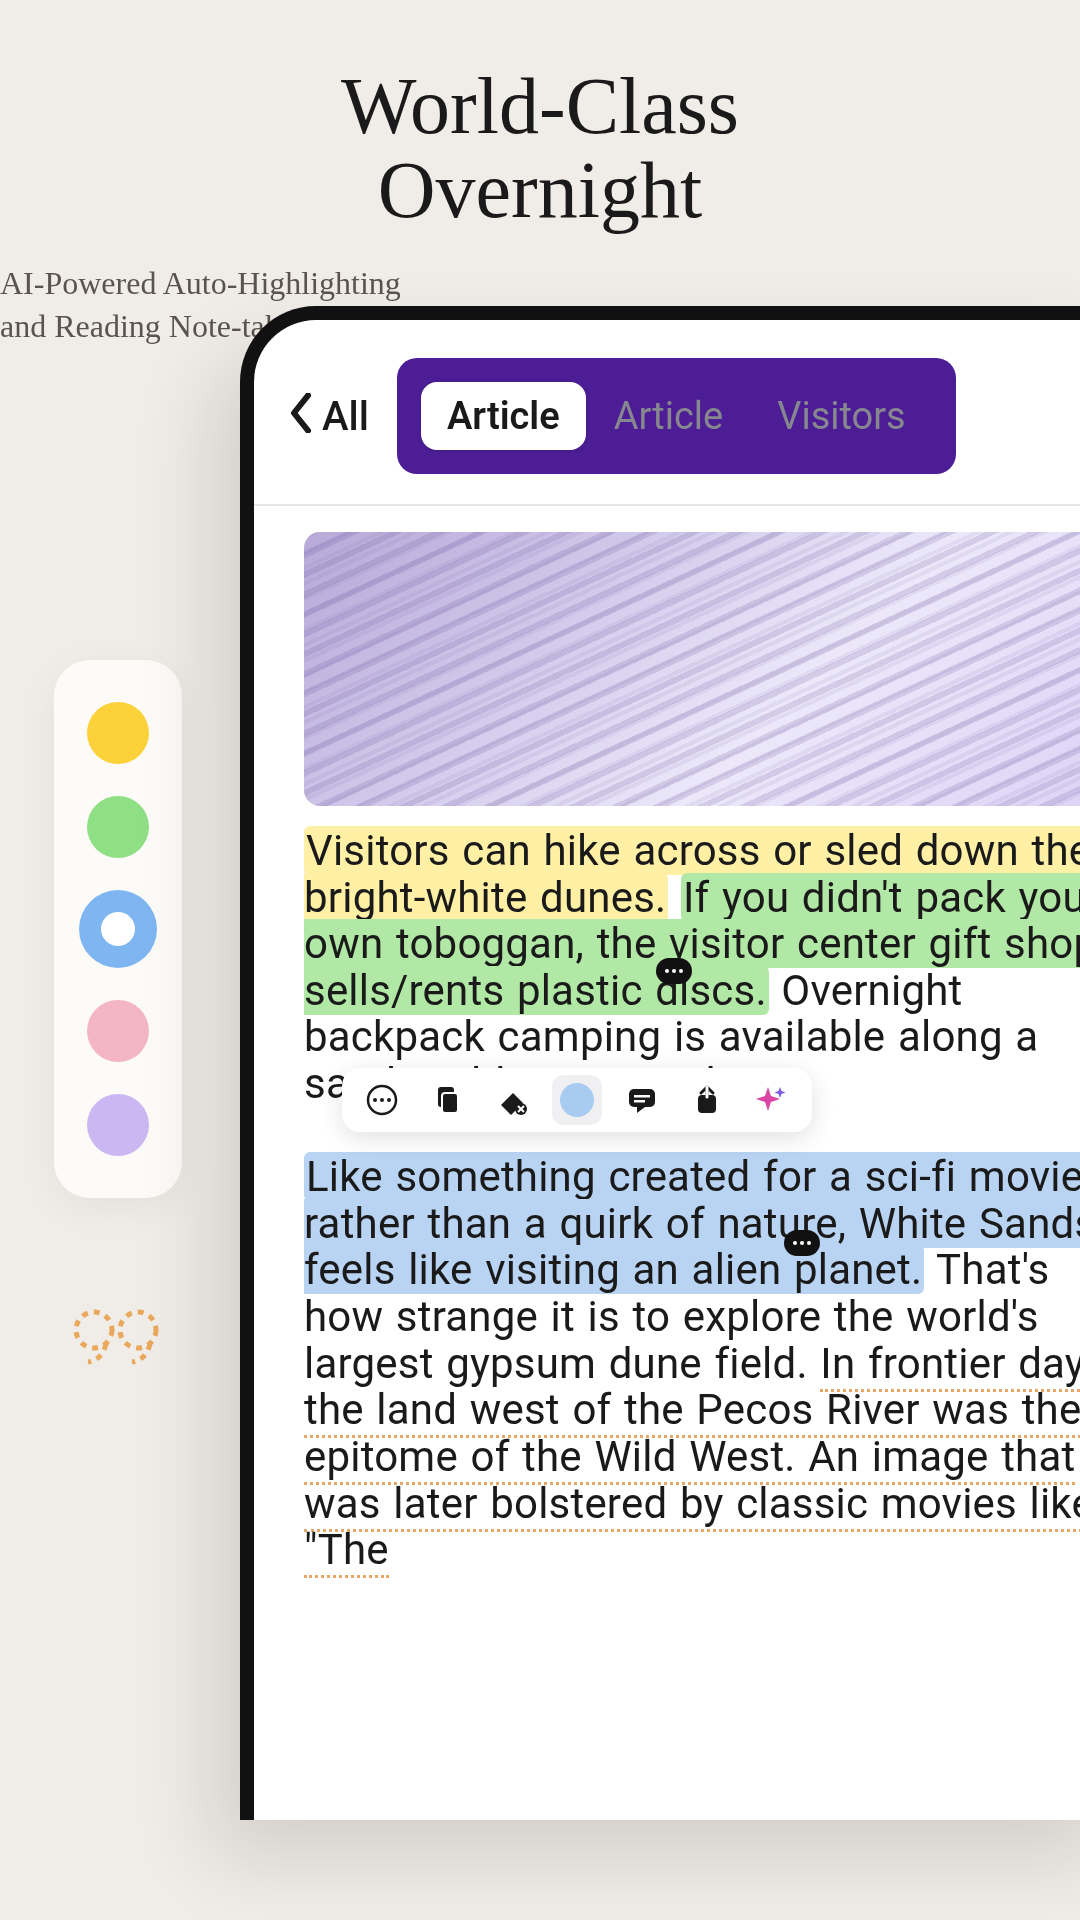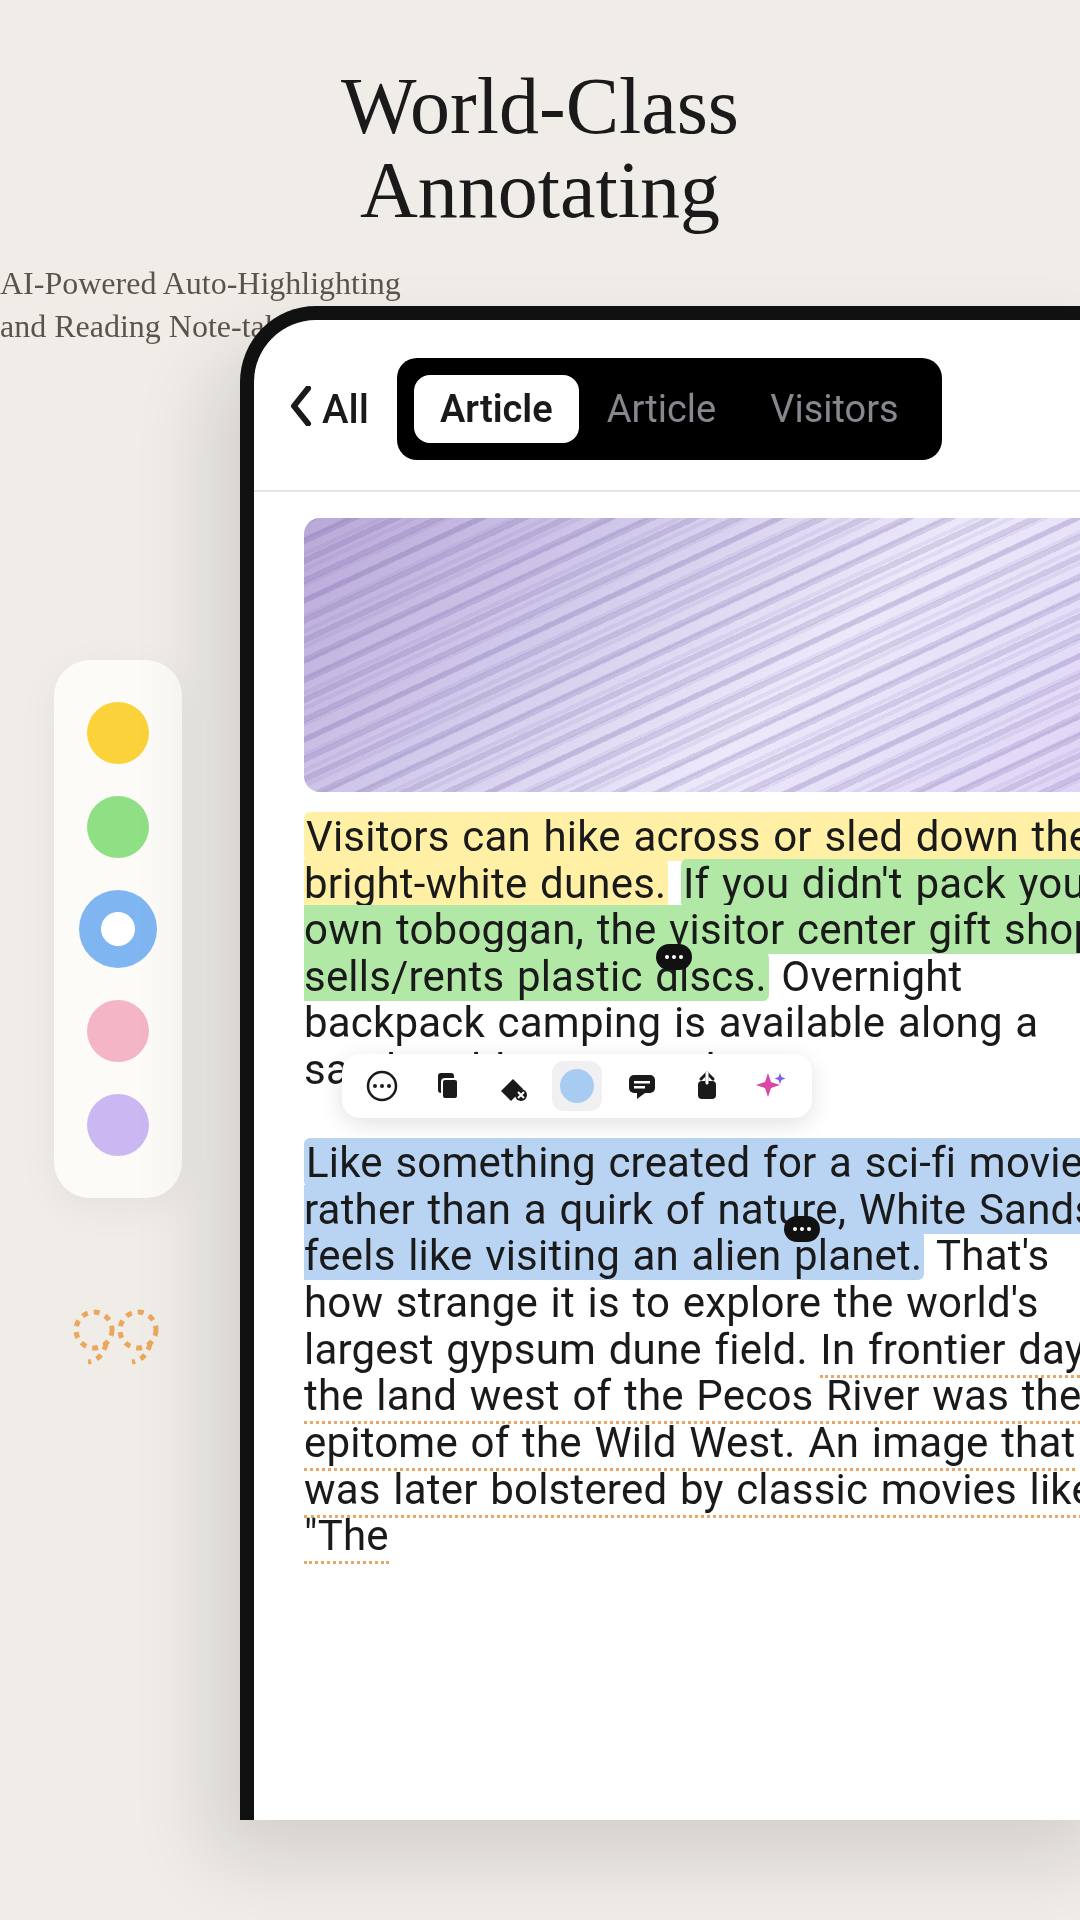--- a/index.html
+++ b/index.html
@@ -13,21 +13,21 @@
 
 .quote-marks{position:absolute;left:72px;top:1300px;width:90px;height:70px}
 .quote-marks svg{width:100%;height:100%}
 
 .phone{position:absolute;left:240px;top:306px;width:880px;height:1500px;background:#fff;border-radius:76px 0 0 0;border:14px solid #111;border-right:none;border-bottom:none;box-shadow:-30px 40px 80px rgba(0,0,0,.12);overflow:hidden}
 .phone-inner{padding:38px 0 0 30px}
 
 .nav-row{display:flex;align-items:center;gap:10px;padding-left:4px}
 .back-btn{display:flex;align-items:flex-start;gap:8px;font-size:40px;font-weight:500;color:#1a1a1a;padding-right:18px}
 .back-btn svg{width:26px;height:40px}
-.tab-group{display:flex;background:#000000;border-radius:20px;padding:17px;gap:2px}
+.tab-group{display:flex;background:#4c1d95;border-radius:20px;padding:24px;gap:2px}
 .tab{font-size:38px;padding:12px 26px;border-radius:16px;color:#878790}
 .tab.active{background:#fff;color:#1a1a1a;font-weight:600;box-shadow:0 1px 4px rgba(0,0,0,.12)}
 .divider{height:2px;background:#e8e6e3;margin-top:30px;margin-left:-30px}
 
 .article-img{margin:26px 0 22px 20px;width:820px;height:274px;border-radius:16px;overflow:hidden;background:linear-gradient(135deg,#b8a8d8 0%,#d0c8ea 30%,#ece8fa 60%,#dcd2f5 100%);position:relative}
 .article-img::before{content:"";position:absolute;inset:0;background:repeating-linear-gradient(155deg,rgba(100,80,150,.18) 0 6px,transparent 6px 18px),repeating-linear-gradient(-25deg,rgba(120,100,170,.1) 0 4px,transparent 4px 14px)}
 
 .article-body{margin-left:20px;font-size:42px;line-height:1.11;color:#1a1a1a;word-spacing:2px;letter-spacing:.2px;position:relative}
 .hl-yellow{background:#fff0a6;border-radius:6px;padding:0 2px}
 .hl-green{background:#b2e8a6;border-radius:6px;padding:0 2px}
@@ -40,21 +40,21 @@
 .action-btn{width:50px;height:50px;display:flex;align-items:center;justify-content:center;border-radius:12px}
 .action-btn.sel{background:#f0f0f2}
 .action-btn svg{width:34px;height:34px}
 .action-btn .color-dot{width:34px;height:34px;border-radius:50%;background:#a7cbf1}
 </style>
 </head>
 <body>
 
 <div class="hero-title">
   <span>World-Class</span><br>
-  <span>Annotating</span>
+  <span>Overnight</span>
 </div>
 <div class="hero-subtitle">
   <span>AI-Powered Auto-Highlighting</span><br>
   <span>and Reading Note-taking</span>
 </div>
 
 <div class="palette">
   <div class="swatch" style="background:#fcd23a"></div>
   <div class="swatch" style="background:#8fdf84"></div>
   <div class="swatch selected" style="background:#7fb6f2">

